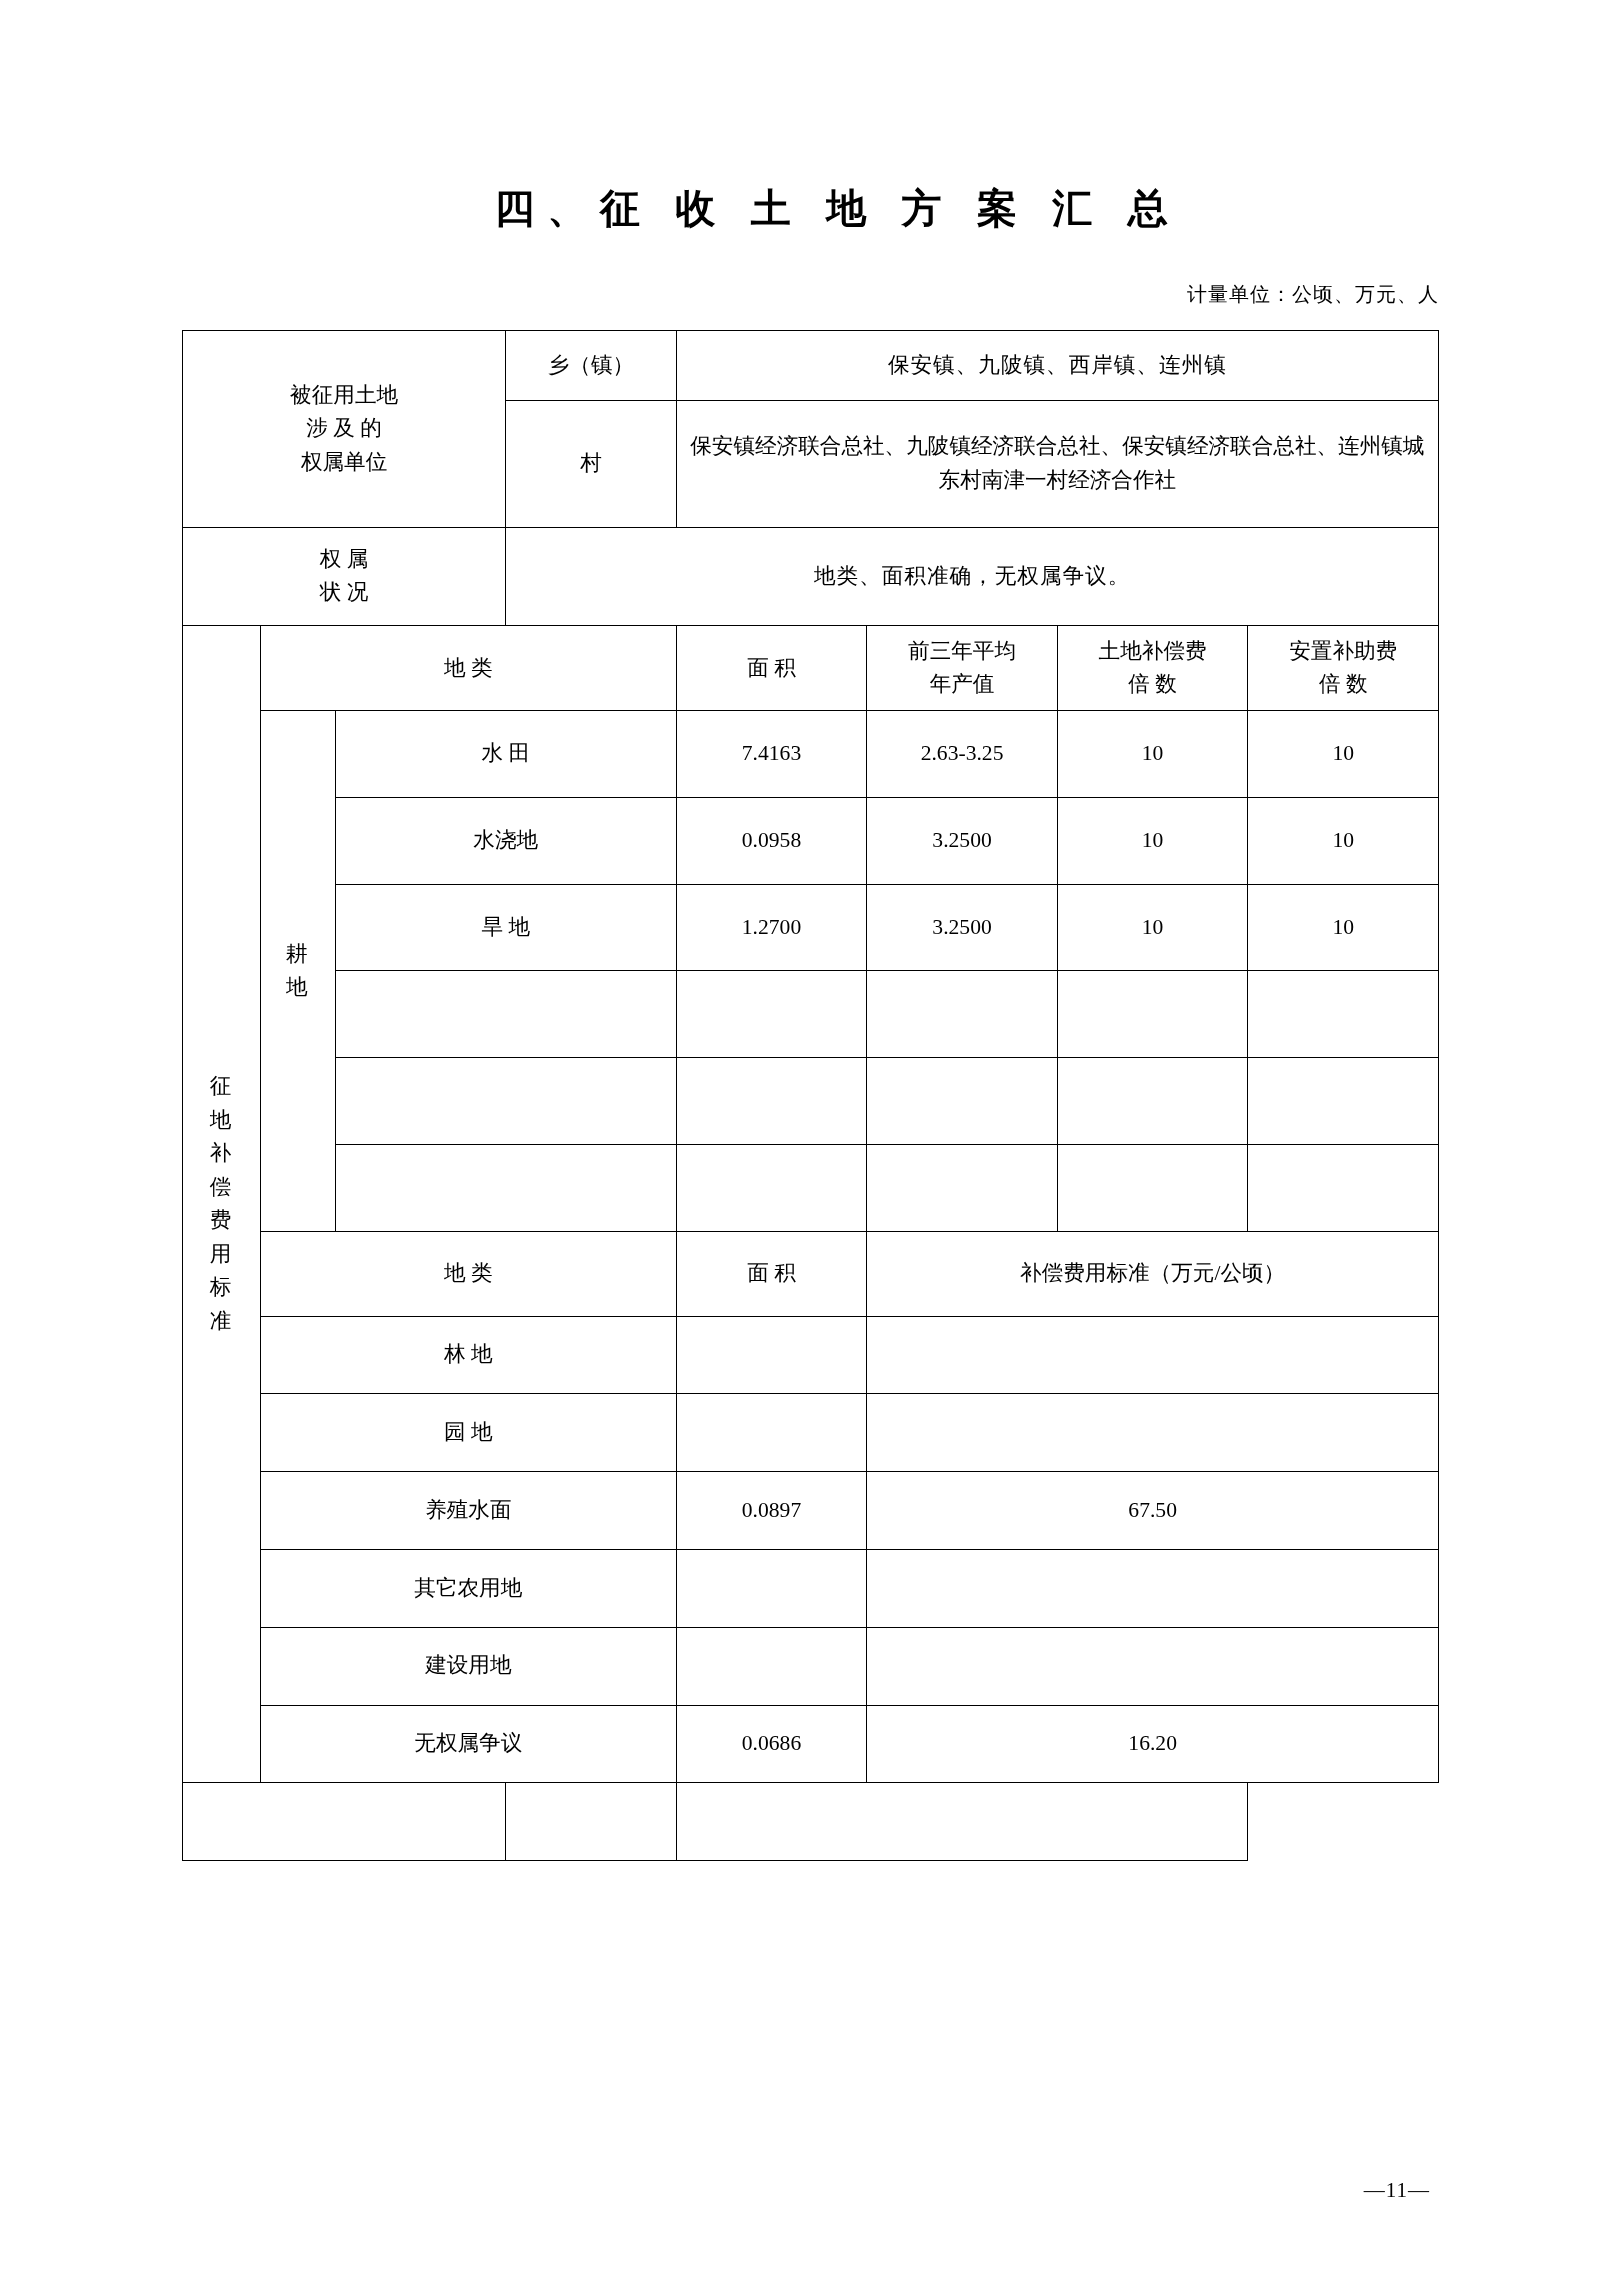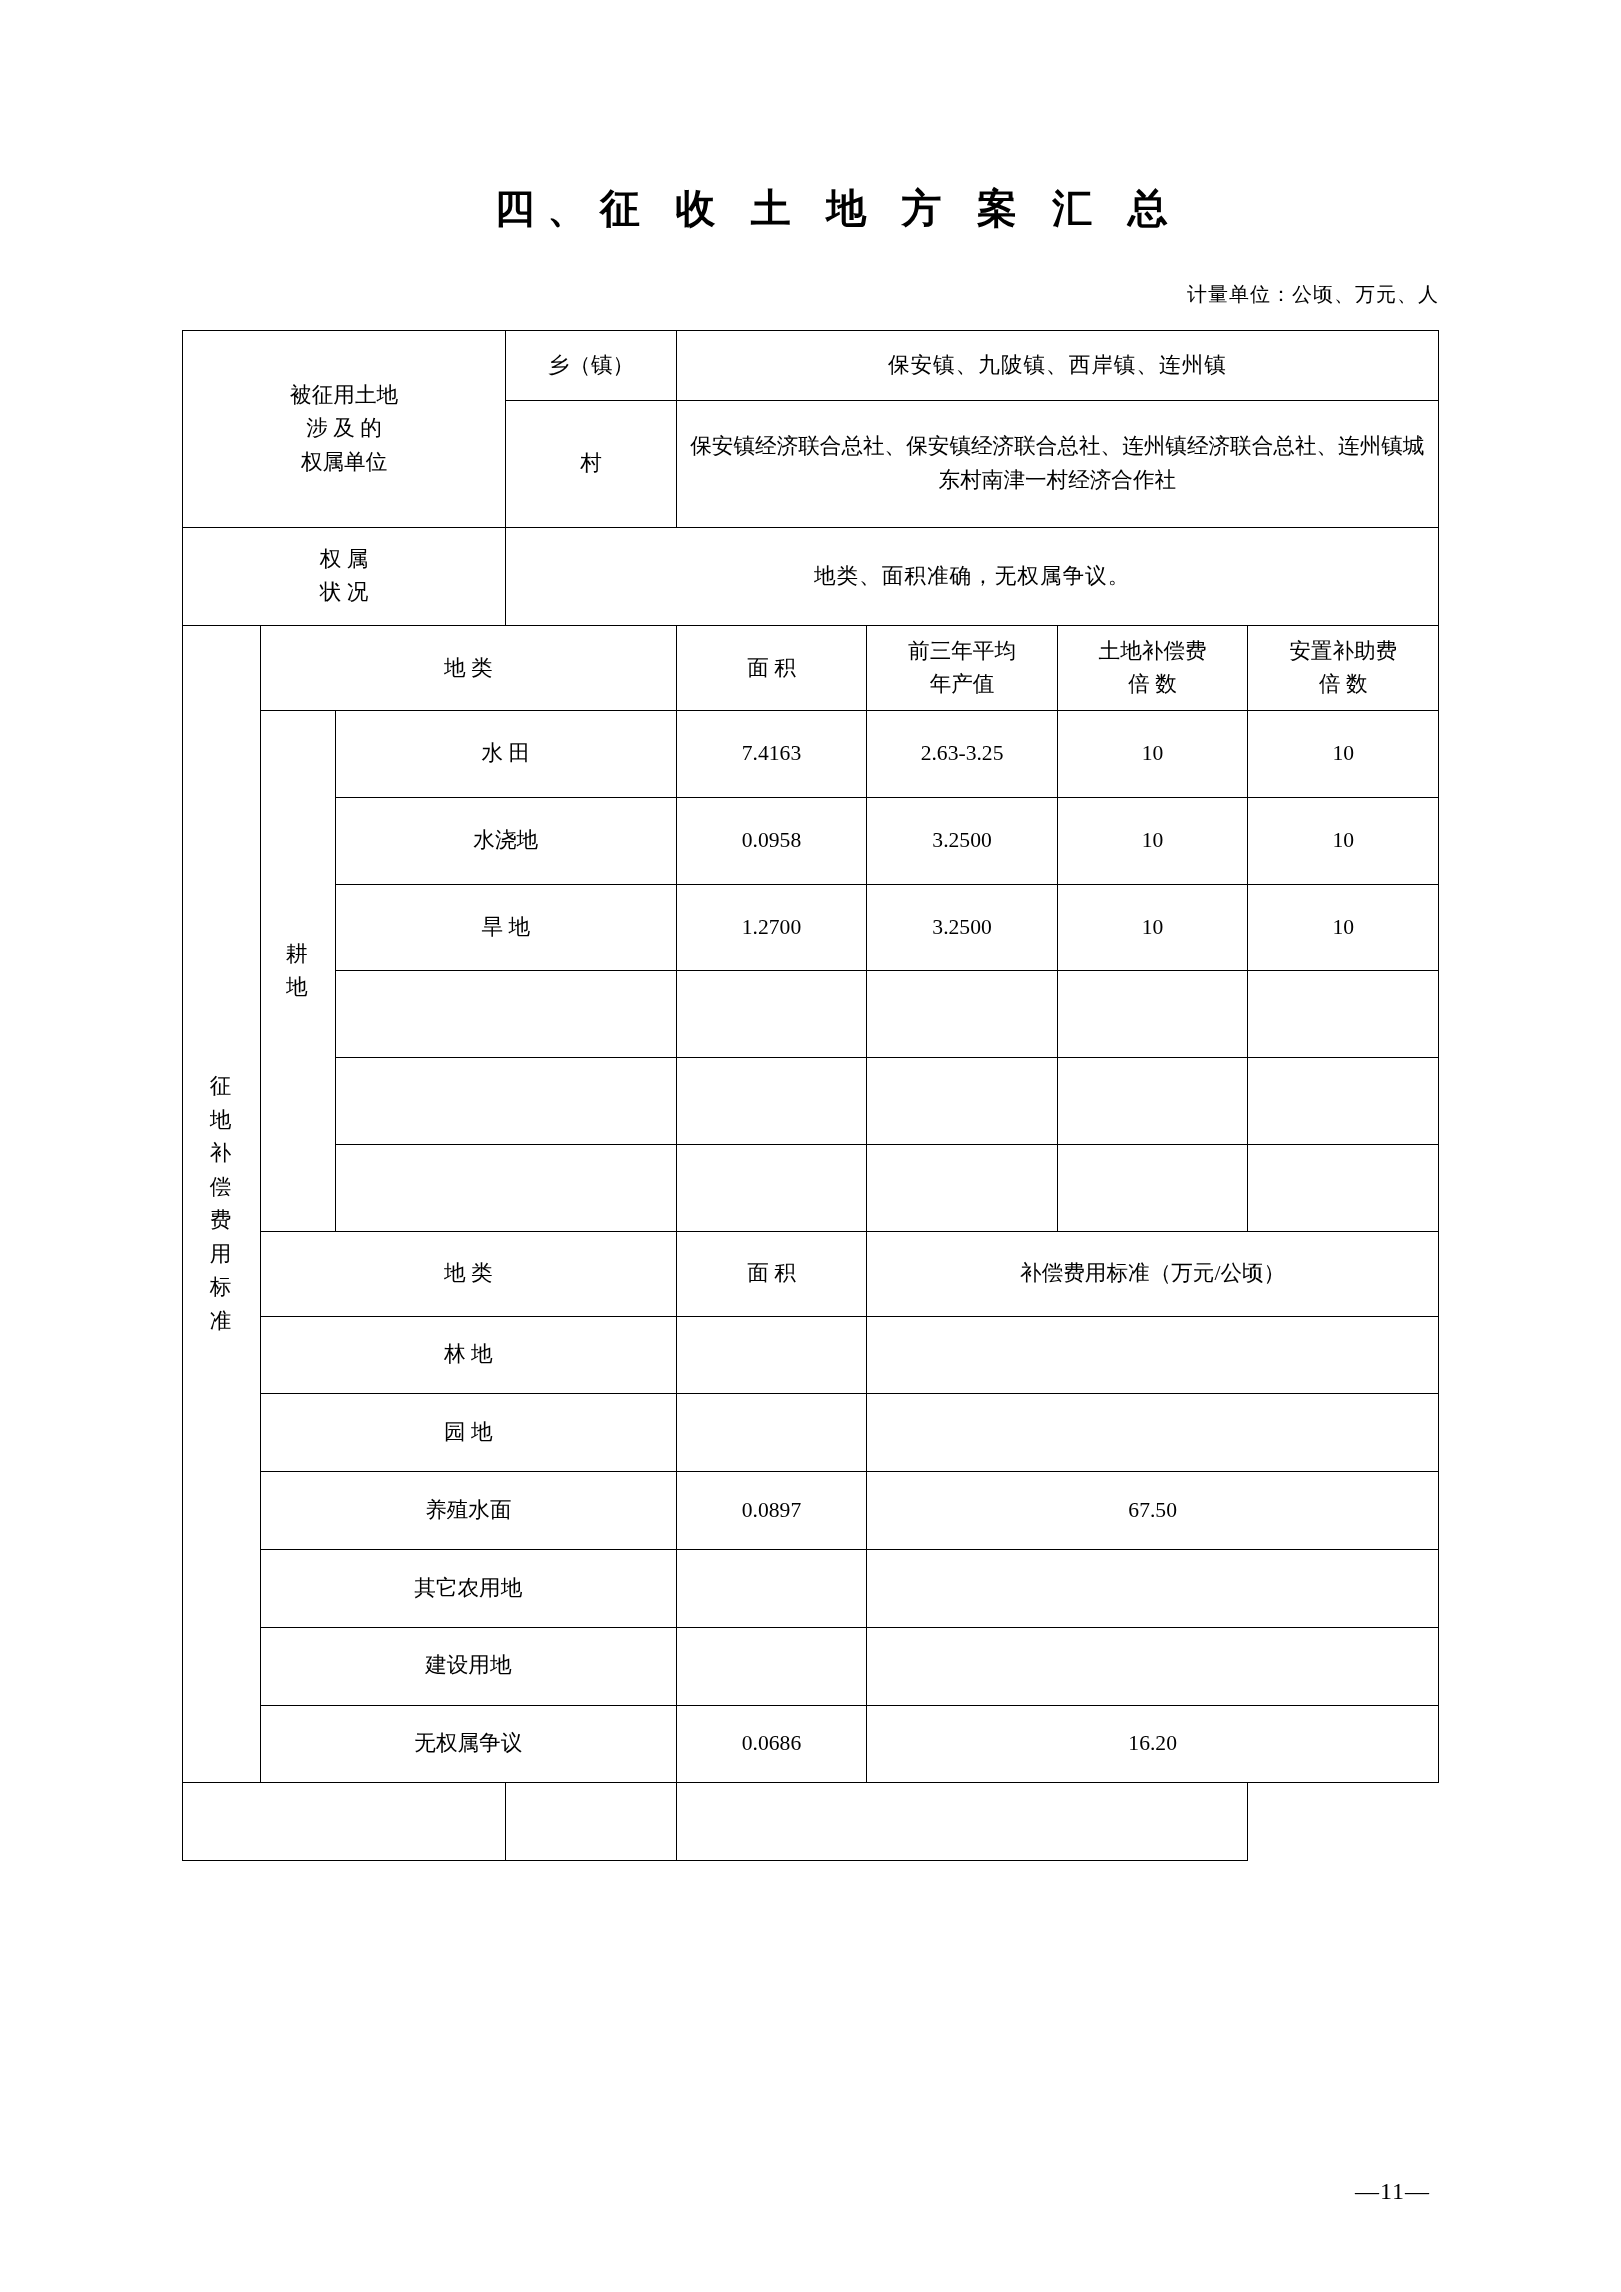--- a/index.html
+++ b/index.html
@@ -82,21 +82,21 @@
     line-height: 1.45;
   }
   .num {
     font-size: 21.6px;
     font-family: "Liberation Serif", "DejaVu Serif", serif;
   }
   .pagenum {
     position: absolute;
     right: 191px;
     top: 2178px;
-    font-size: 24px;
+    font-size: 21px;
     letter-spacing: 1px;
   }
 </style>
 </head>
 <body>
 
 <div class="page">
 
   <div class="title">四、征 收 土 地 方 案 汇 总</div>
 
@@ -120,21 +120,21 @@
         <div>被征用土地</div>
         <div>涉 及 的</div>
         <div>权属单位</div>
       </td>
       <td style="height:61px">乡（镇）</td>
       <td colspan="4" class="towns">保安镇、九陂镇、西岸镇、连州镇</td>
     </tr>
 
     <tr>
       <td style="height:118px">村</td>
-      <td colspan="4" class="villages">保安镇经济联合总社、保安镇经济联合总社、连州镇经济联合总社、连州镇城东村南津一村经济合作社</td>
+      <td colspan="4" class="villages">保安镇经济联合总社、九陂镇经济联合总社、保安镇经济联合总社、连州镇城东村南津一村经济合作社</td>
     </tr>
 
     <tr>
       <td colspan="3" style="height:90px" class="leftcell">
         <div>权  属</div>
         <div>状  况</div>
       </td>
       <td colspan="5" class="towns">地类、面积准确，无权属争议。</td>
     </tr>
 

